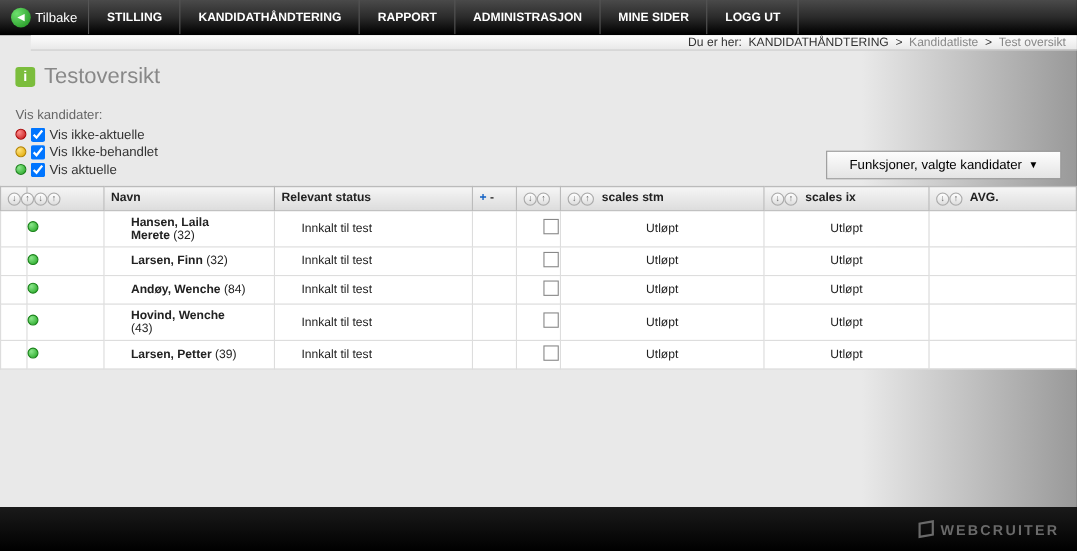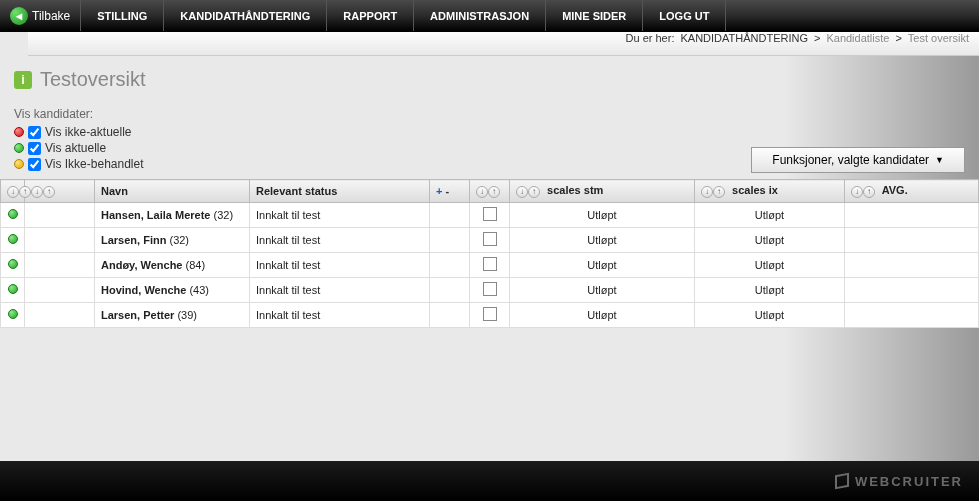--- a/index.html
+++ b/index.html
@@ -39,22 +39,22 @@
     padding: 0 16px;
     border-right: 1px solid #555;
     color: #fff; font-size: 11px; font-weight: bold;
     cursor: pointer;
   }
   .content {
     background: linear-gradient(to right, #e9e9e9 0%, #e9e9e9 80%, #999 100%);
     height: calc(100% - 32px - 40px);
   }
   .breadcrumb-row {
-    display: flex; justify-content: flex-end; align-items: flex-start;
-    height: 24px;
+    display: flex; justify-content: flex-end; align-items: flex-end;
+    height: 14px;
     padding: 0 10px;
     background: linear-gradient(#fdfdfd, #e8e8e8);
     border-bottom: 1px solid #ccc;
     font-size: 11px;
     color: #333;
     gap: 6px;
     margin-left: 28px;
   }
   .breadcrumb-row .link { color: #888; }
   .title-row {
@@ -106,21 +106,21 @@
     background: linear-gradient(#f5f5f5, #dcdcdc);
     border: 1px solid #bbb;
     padding: 4px 6px;
     text-align: left;
     font-weight: bold;
     color: #222;
     white-space: nowrap;
   }
   table.grid td {
     border: 1px solid #ddd;
-    padding: 4px 6px;
+    padding: 4px 24px;
     background: #fff;
     color: #222;
     margin-left: 44px;
   }
   .sort-icons {
     display: inline-flex; gap: 0px; margin-right: 4px;
     color: #666; font-size: 10px;
   }
   .sort-icons span {
     width: 12px; height: 12px; border: 1px solid #aaa; border-radius: 50%;
@@ -201,28 +201,28 @@
 
   <div class="filters">
     <div class="filters-header">Vis kandidater:</div>
 
     <div class="filter-line">
       <span class="filter-dot dot-red"></span>
       <input type="checkbox" checked="" style="">
       <span>Vis ikke-aktuelle</span>
     </div>
     <div class="filter-line">
+      <span class="filter-dot dot-yellow"></span>
+      <input type="checkbox" checked="" style="">
+      <span>Vis Ikke-behandlet</span>
+    </div>
+    <div class="filter-line">
       <span class="filter-dot dot-green"></span>
       <input type="checkbox" checked="" style="">
       <span>Vis aktuelle</span>
-    </div>
-    <div class="filter-line">
-      <span class="filter-dot dot-yellow"></span>
-      <input type="checkbox" checked="" style="">
-      <span>Vis Ikke-behandlet</span>
     </div>
   </div>
 
   <div class="funcs-row">
     <button class="funcs-btn">
       <span>Funksjoner, valgte kandidater</span>
       <span class="caret">▼</span>
     </button>
   </div>
 

